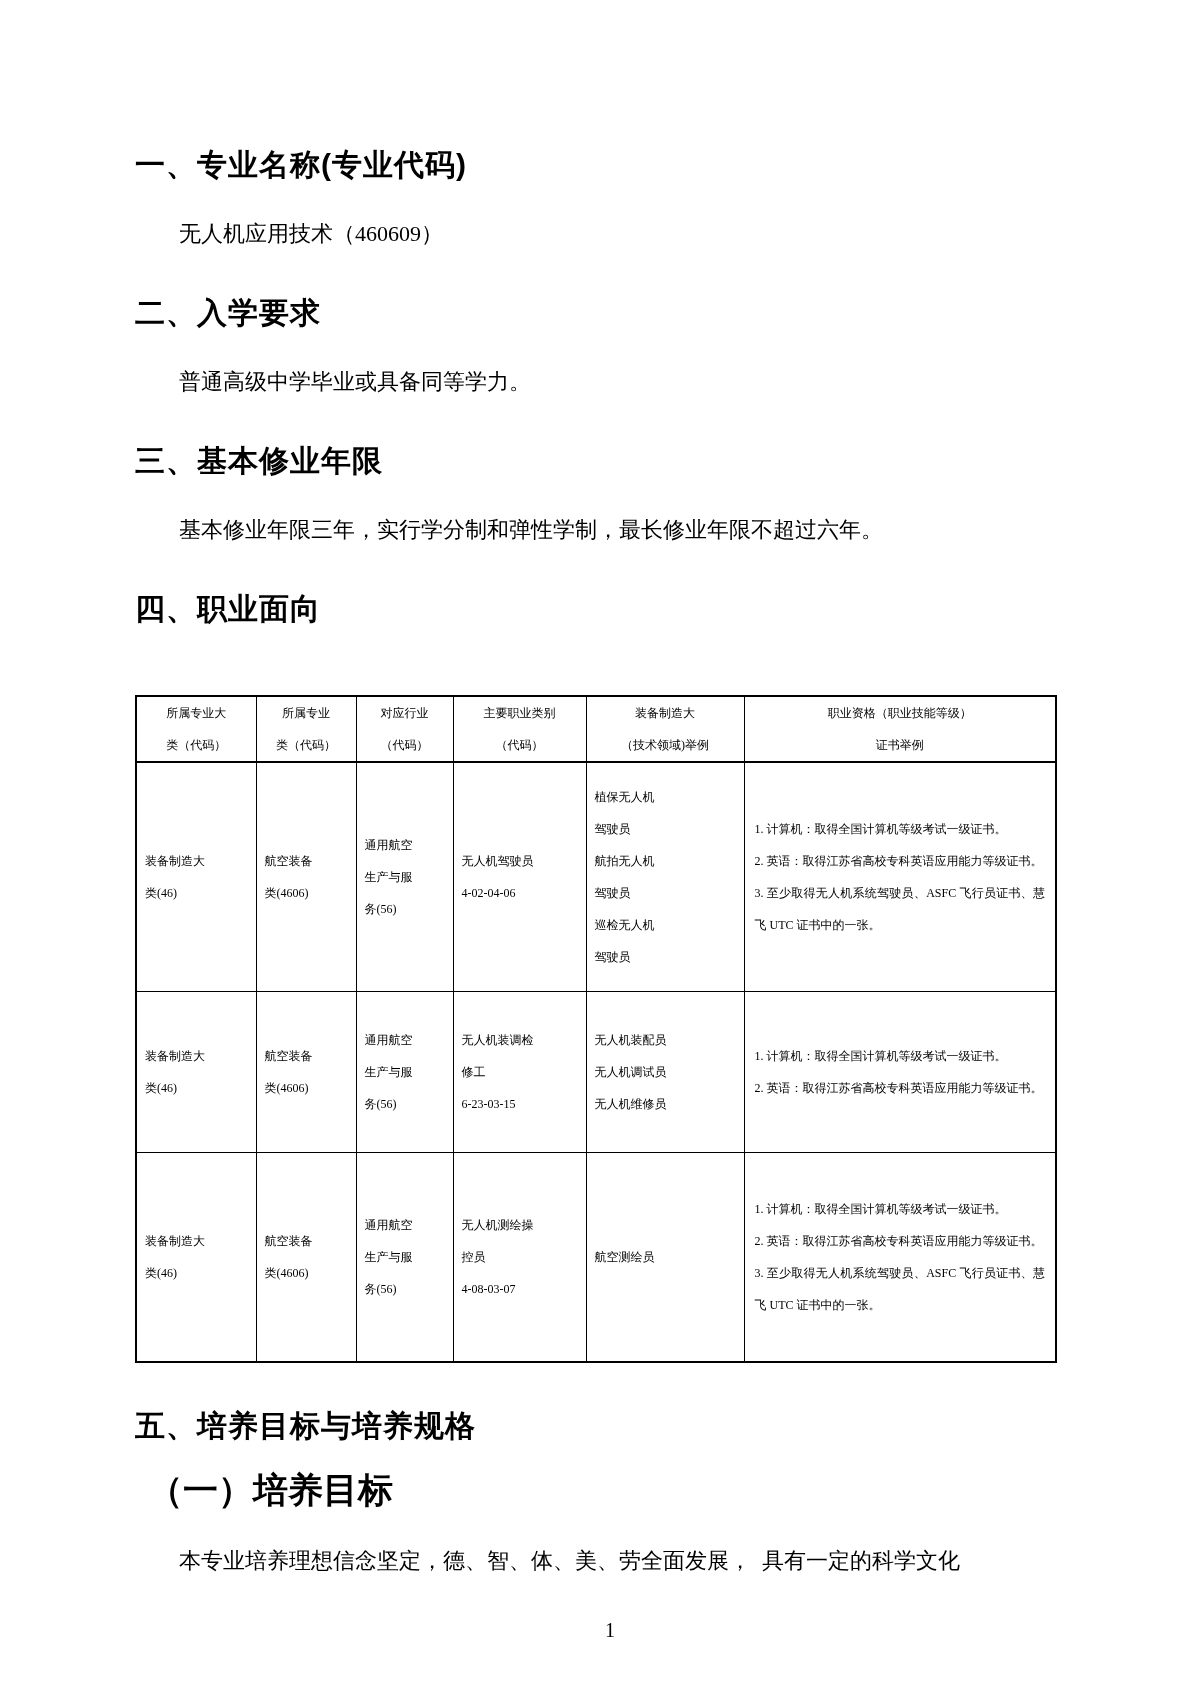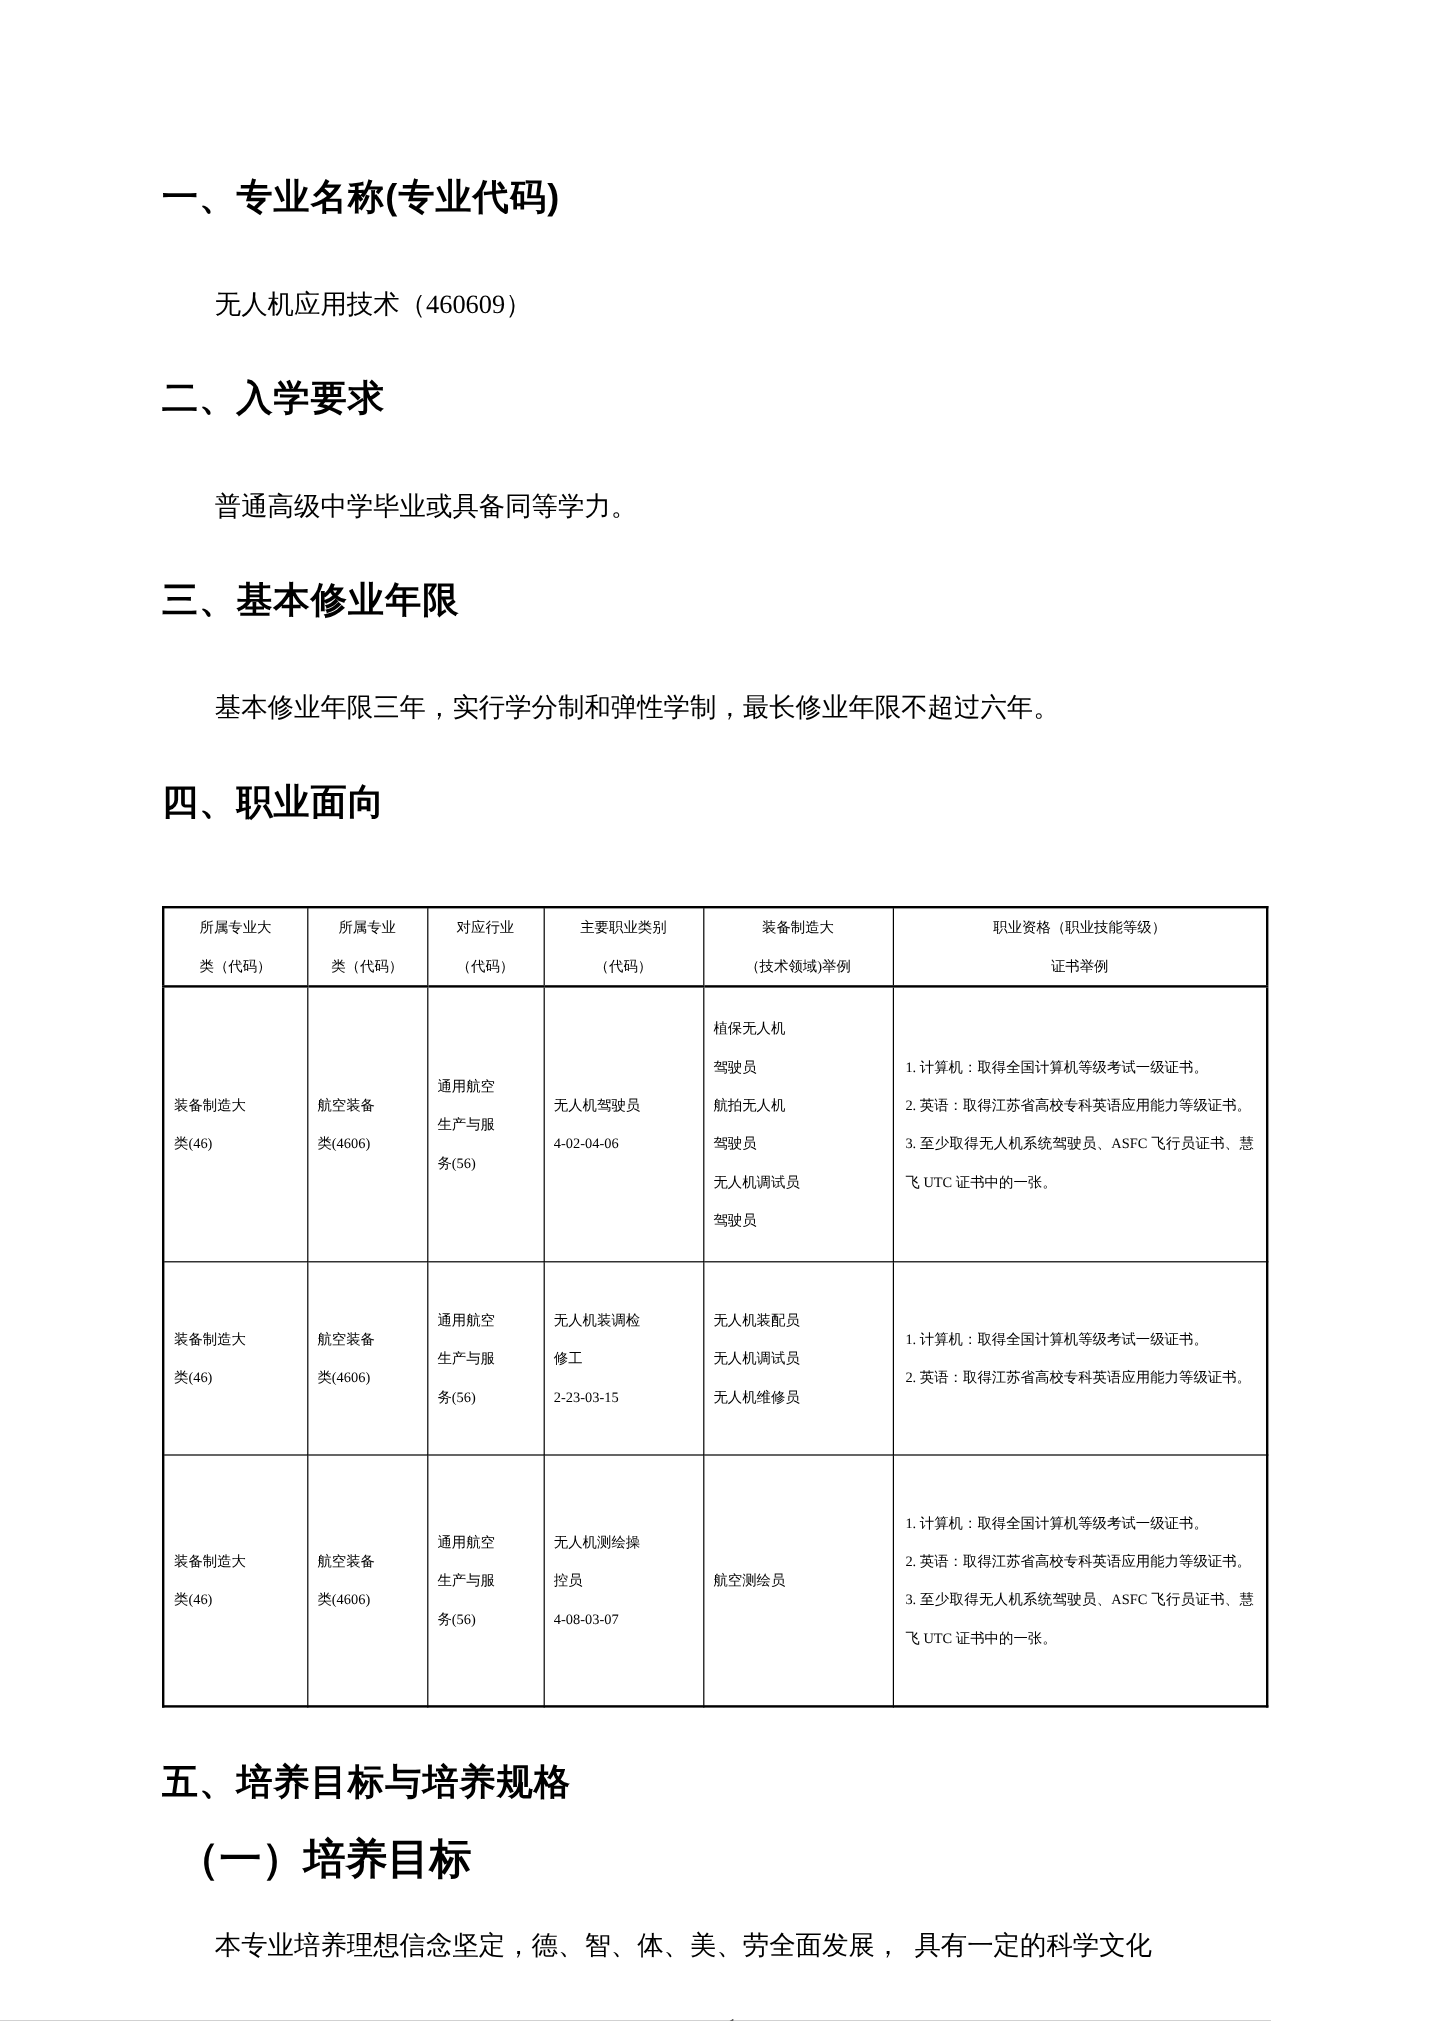--- a/index.html
+++ b/index.html
@@ -30,21 +30,21 @@
     font-size: 35px;
     line-height: 34px;
     margin-left: 13px;
   }
   p.body {
     font-size: 22px;
     line-height: 28px;
     text-indent: 44px;
     white-space: pre-wrap;
   }
-  .mt-body { margin-top: 56px; }
+  .mt-body { margin-top: 36px; }
   .mt-head { margin-top: 46px; }
 
   table.career {
     margin-top: 67px;
     width: 920px;
     table-layout: fixed;
     border-collapse: collapse;
     border: 2px solid #000;
     font-size: 12px;
   }
@@ -131,37 +131,37 @@
 类(4606)</td>
           <td>通用航空
 生产与服
 务(56)</td>
           <td>无人机驾驶员
 4-02-04-06</td>
           <td>植保无人机
 驾驶员
 航拍无人机
 驾驶员
-无人机调试员
+巡检无人机
 驾驶员</td>
           <td class="cert">1. 计算机：取得全国计算机等级考试一级证书。
 2. 英语：取得江苏省高校专科英语应用能力等级证书。
 3. 至少取得无人机系统驾驶员、ASFC 飞行员证书、慧飞 UTC 证书中的一张。</td>
         </tr>
         <tr class="row-2">
           <td>装备制造大
 类(46)</td>
           <td>航空装备
 类(4606)</td>
           <td>通用航空
 生产与服
 务(56)</td>
           <td>无人机装调检
 修工
-2-23-03-15</td>
+6-23-03-15</td>
           <td>无人机装配员
 无人机调试员
 无人机维修员</td>
           <td class="cert">1. 计算机：取得全国计算机等级考试一级证书。
 2. 英语：取得江苏省高校专科英语应用能力等级证书。</td>
         </tr>
         <tr class="row-3">
           <td>装备制造大
 类(46)</td>
           <td>航空装备

